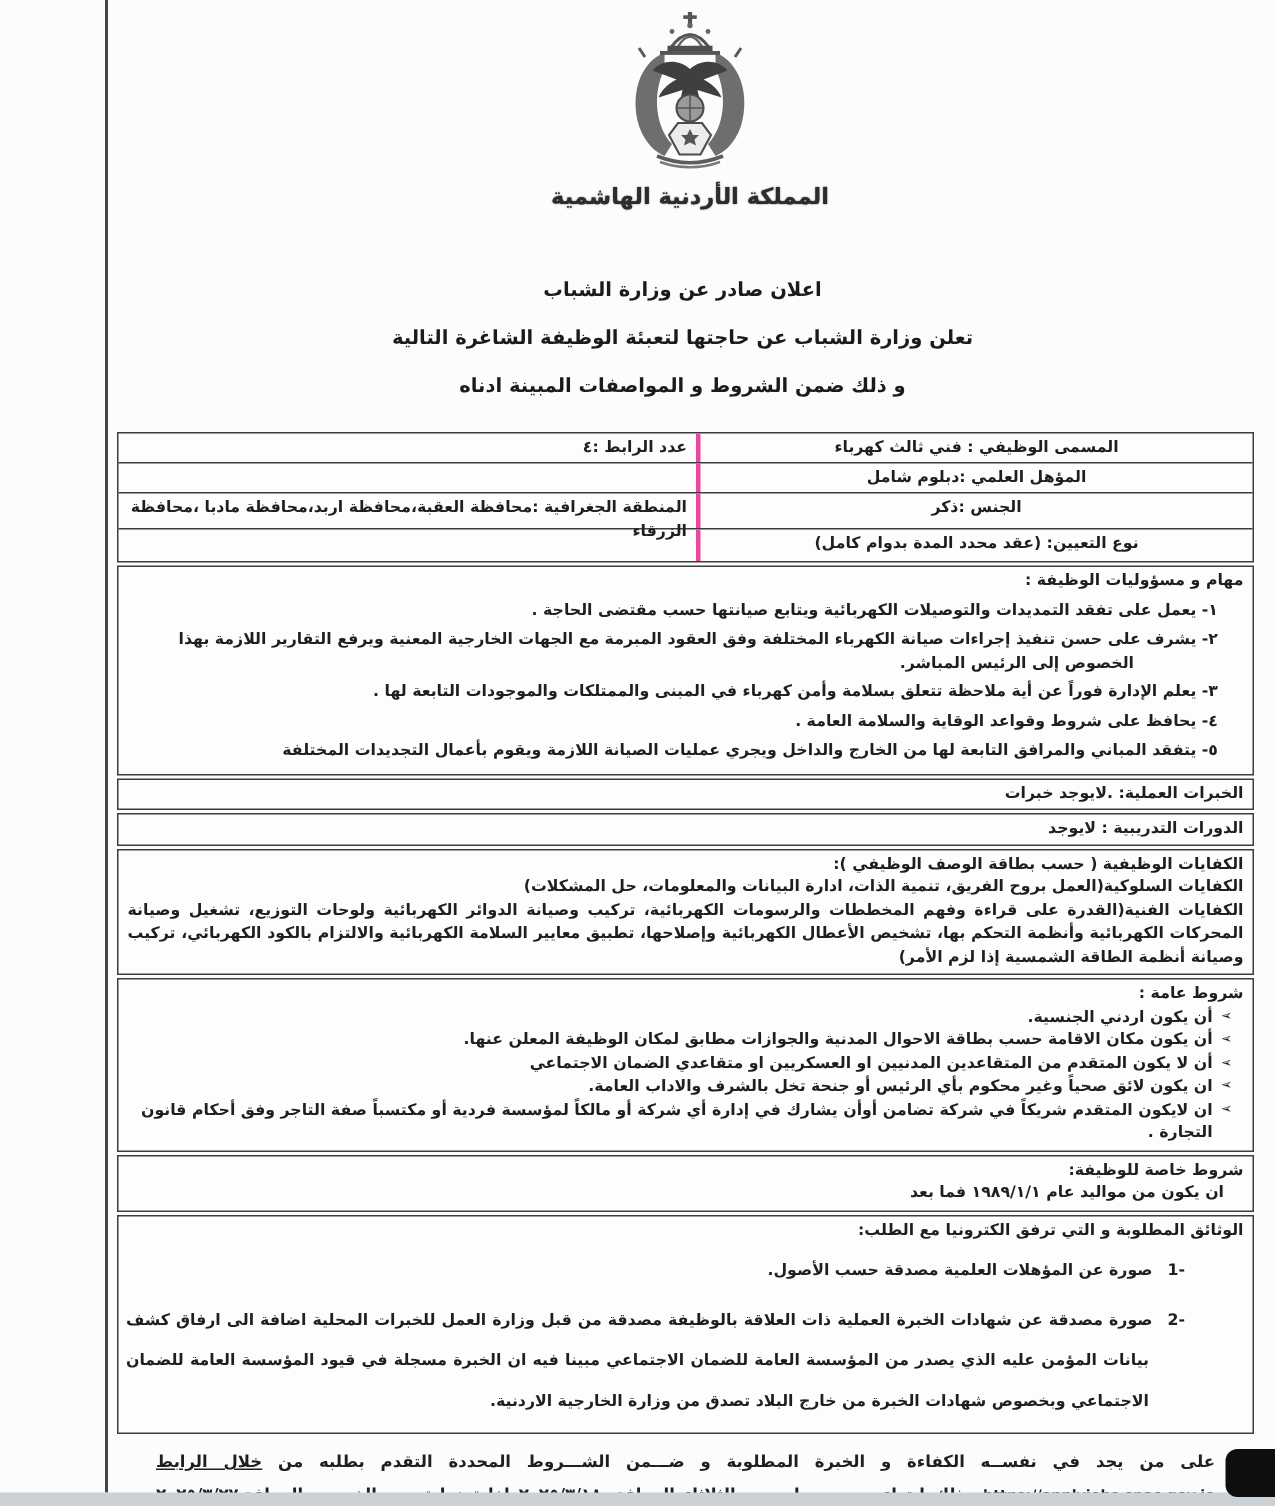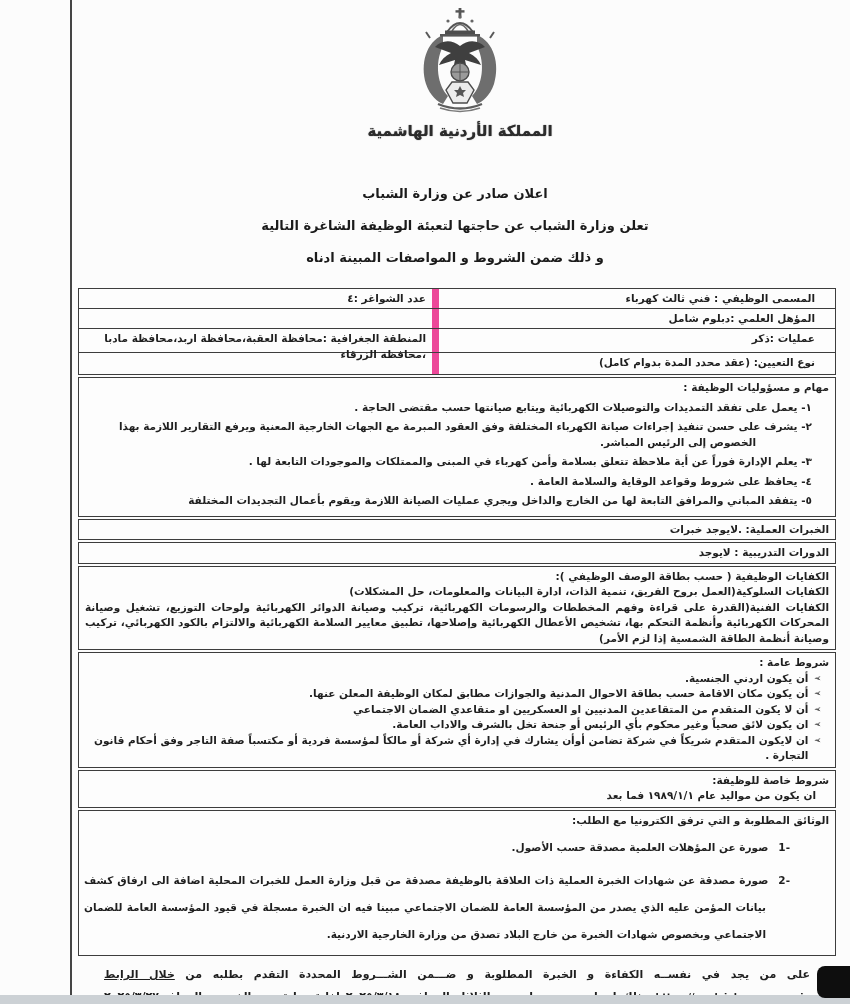--- a/index.html
+++ b/index.html
@@ -19,21 +19,21 @@
     letter-spacing:-1px;text-shadow:0 0 1px #3a3a3a;
   }
   .titles{position:absolute;top:186px;left:30px;width:850px;text-align:center;}
   .titles .tline{font-size:13px;font-weight:700;margin-bottom:17px;color:#1b1b1b;}
   
   .doc{position:absolute;top:288px;left:78px;width:758px;font-size:10.5px;font-weight:700;line-height:15.5px;}
   .box{border:1px solid #3d3d3d;margin-bottom:2px;background:#fdfdfd;}
   
   .info-row{display:flex;border-bottom:1px solid #3d3d3d;}
   .info-row:last-child{border-bottom:none;}
-  .info-row .cell-r{width:356px;border-left:7px solid #ec4899;padding:2px 20px 1px;}
+  .info-row .cell-r{width:356px;border-left:3px solid #ec4899;padding:2px 6px 1px;text-align:center;}
   .info-row .cell-l{flex:1;padding:2px 6px 1px;}
   .info-row:nth-child(1){height:19px;} .info-row:nth-child(2){height:19px;}
   .info-row:nth-child(3){height:23px;} .info-row:nth-child(4){height:21px;}
   
   .sec-pad{padding:2px 5px 3px;}
   .sec-header{padding:0 1px;}
   .duty{padding-right:70px;text-indent:-56px;margin:4px;}
   
   .line-row{padding:2px 6px;min-height:14px;}
   
@@ -98,27 +98,27 @@
     <div class="tline" dir="rtl">اعلان صادر عن وزارة الشباب</div>
     <div class="tline" dir="rtl">تعلن وزارة الشباب عن حاجتها لتعبئة الوظيفة الشاغرة التالية</div>
     <div class="tline" dir="rtl">و ذلك ضمن الشروط و المواصفات المبينة ادناه</div>
   </div>
 
   <div class="doc" dir="rtl">
 
     <section class="box">
       <div class="info-row">
         <div class="cell-r">المسمى الوظيفي :  فني ثالث كهرباء</div>
-        <div class="cell-l">عدد الشواغر :٤</div>
+        <div class="cell-l">عدد الرابط :٤</div>
       </div>
       <div class="info-row">
         <div class="cell-r">المؤهل العلمي :دبلوم شامل</div>
       </div>
       <div class="info-row">
-        <div class="cell-r">عمليات :ذكر</div>
+        <div class="cell-r">الجنس :ذكر</div>
         <div class="cell-l">المنطقة الجغرافية :محافظة العقبة،محافظة اربد،محافظة مادبا ،محافظة الزرقاء</div>
       </div>
       <div class="info-row">
         <div class="cell-r">نوع التعيين: (عقد محدد المدة بدوام كامل)</div>
         <div class="cell-l"></div>
       </div>
     </section>
 
     <section class="box sec-pad">
       <div class="sec-header">مهام و مسؤوليات الوظيفة :</div>

